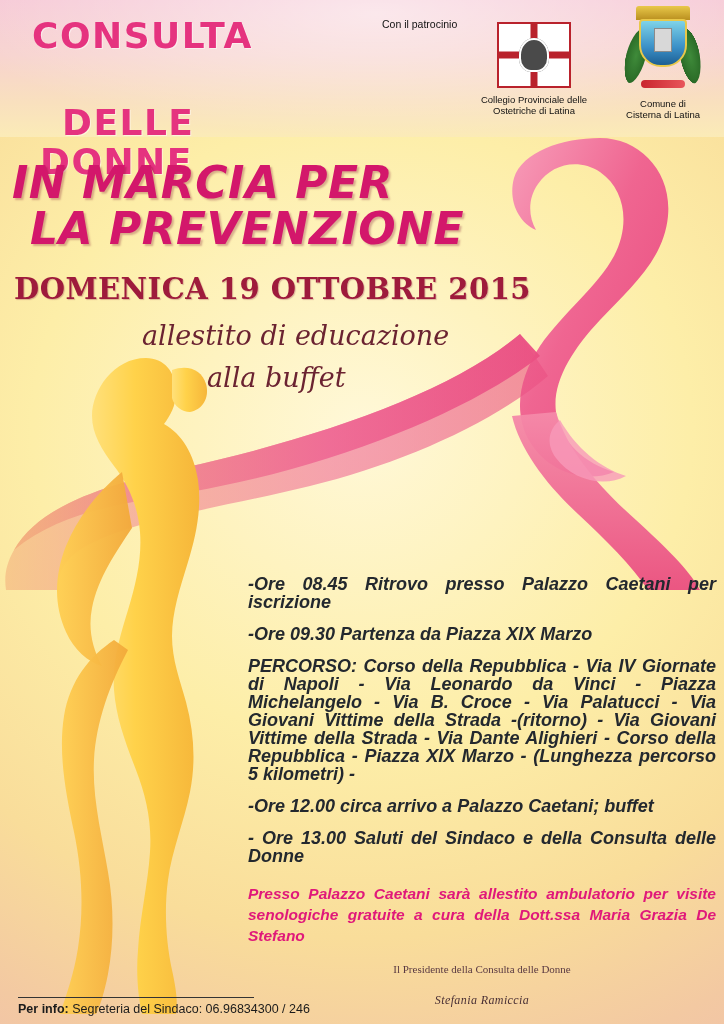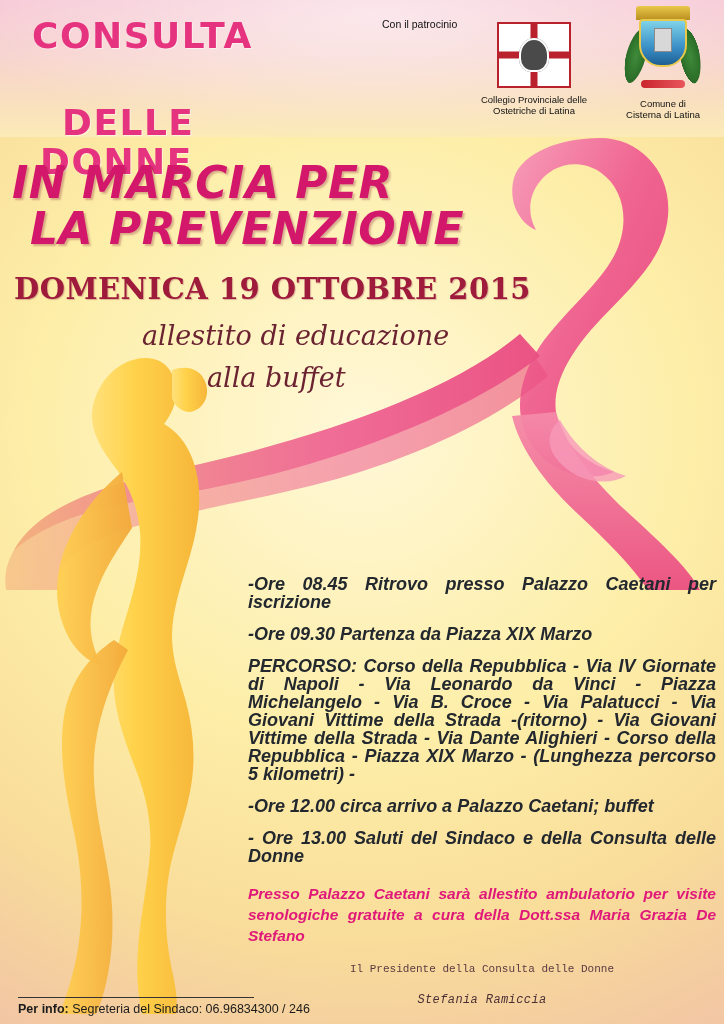--- a/index.html
+++ b/index.html
@@ -224,21 +224,21 @@
     font-style: italic;
     font-size: 15.5px;
     line-height: 21px;
     color: #e0187a;
     text-align: justify;
     margin-top: 18px;
   }
   .signature {
     margin-top: 16px;
     text-align: center;
-    font-family: Liberation Mono, monospace;
+    font-family: Liberation Serif, serif;
     font-size: 11px;
     color: #5a3a42;
     line-height: 15px;
   }
   .signature .name {
     display:block;
     font-style: italic;
     font-size: 12px;
     color: #4a3035;
     letter-spacing: .4px;

